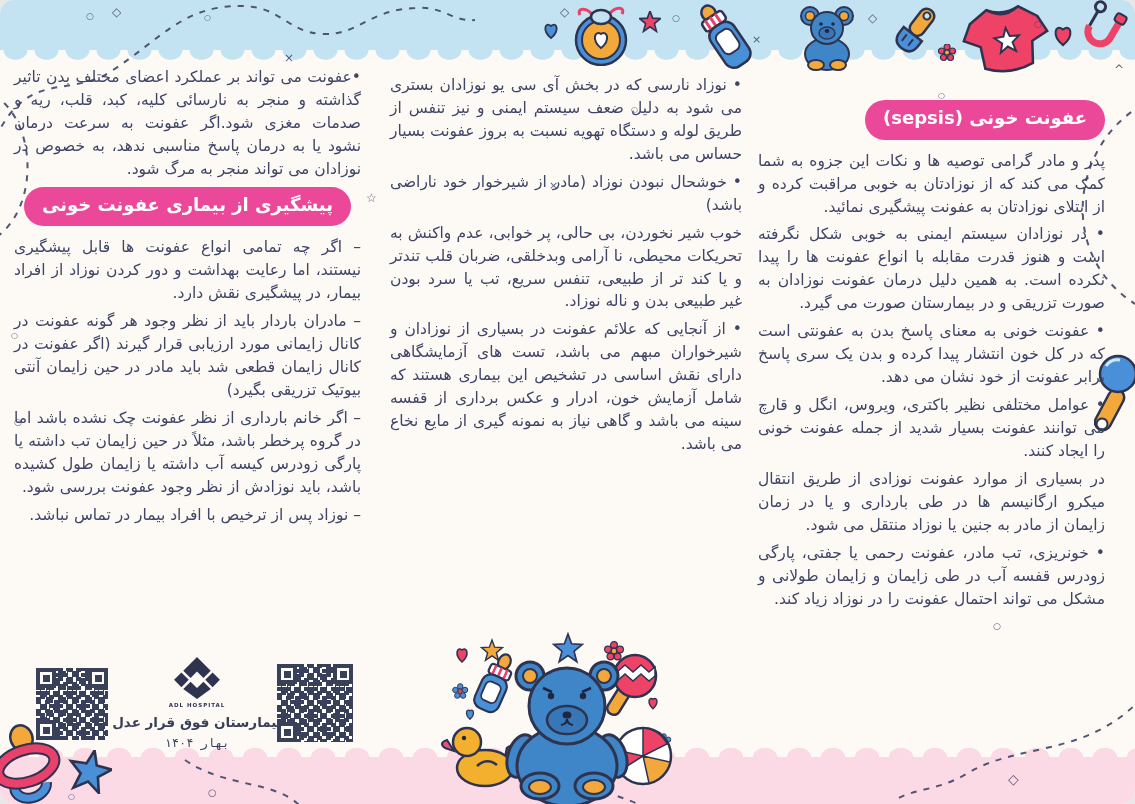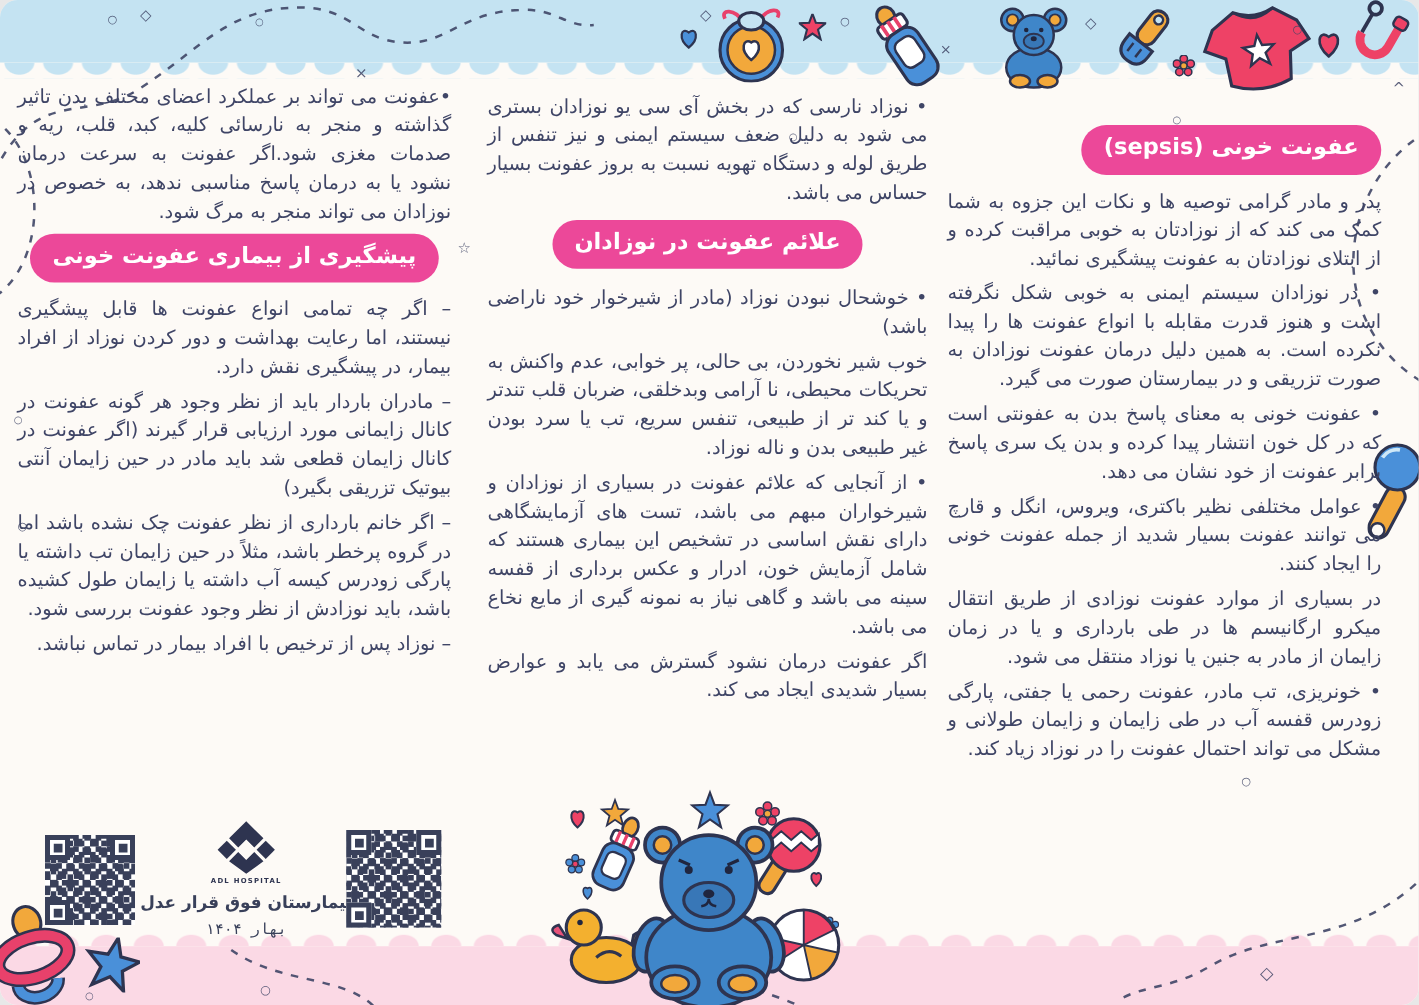--- a/index.html
+++ b/index.html
@@ -263,25 +263,23 @@
     <p>پدر و مادر گرامی توصیه ها و نکات این جزوه به شما کمک می کند که از نوزادتان به خوبی مراقبت کرده و از ابتلای نوزادتان به عفونت پیشگیری نمائید.</p>
     <p>• در نوزادان سیستم ایمنی به خوبی شکل نگرفته است و هنوز قدرت مقابله با انواع عفونت ها را پیدا نکرده است. به همین دلیل درمان عفونت نوزادان به صورت تزریقی و در بیمارستان صورت می گیرد.</p>
     <p>• عفونت خونی به معنای پاسخ بدن به عفونتی است که در کل خون انتشار پیدا کرده و بدن یک سری پاسخ برابر عفونت از خود نشان می دهد.</p>
     <p>• عوامل مختلفی نظیر باکتری، ویروس، انگل و قارچ می توانند عفونت بسیار شدید از جمله عفونت خونی را ایجاد کنند.</p>
     <p>در بسیاری از موارد عفونت نوزادی از طریق انتقال میکرو ارگانیسم ها در طی بارداری و یا در زمان زایمان از مادر به جنین یا نوزاد منتقل می شود.</p>
     <p>• خونریزی، تب مادر، عفونت رحمی یا جفتی، پارگی زودرس قفسه آب در طی زایمان و زایمان طولانی و مشکل می تواند احتمال عفونت را در نوزاد زیاد کند.</p>
   </div>
 
   <div class="col" id="col-middle">
     <p>• نوزاد نارسی که در بخش آی سی یو نوزادان بستری می شود به دلیل ضعف سیستم ایمنی و نیز تنفس از طریق لوله و دستگاه تهویه نسبت به بروز عفونت بسیار حساس می باشد.</p>
-    <div class="badge-center"><span class="badge">علائم عفونت در نوزادان</span></div>
     <p>• خوشحال نبودن نوزاد (مادر از شیرخوار خود ناراضی باشد)</p>
     <p>خوب شیر نخوردن، بی حالی، پر خوابی، عدم واکنش به تحریکات محیطی، نا آرامی وبدخلقی، ضربان قلب تندتر و یا کند تر از طبیعی، تنفس سریع، تب یا سرد بودن غیر طبیعی بدن و ناله نوزاد.</p>
     <p>• از آنجایی که علائم عفونت در بسیاری از نوزادان و شیرخواران مبهم می باشد، تست های آزمایشگاهی دارای نقش اساسی در تشخیص این بیماری هستند که شامل آزمایش خون، ادرار و عکس برداری از قفسه سینه می باشد و گاهی نیاز به نمونه گیری از مایع نخاع می باشد.</p>
-    <p>اگر عفونت درمان نشود گسترش می یابد و عوارض بسیار شدیدی ایجاد می کند.</p>
   </div>
 
   <div class="col" id="col-left">
     <p>•عفونت می تواند بر عملکرد اعضای مختلف بدن تاثیر گذاشته و منجر به نارسائی کلیه، کبد، قلب، ریه و صدمات مغزی شود.اگر عفونت به سرعت درمان نشود یا به درمان پاسخ مناسبی ندهد، به خصوص در نوزادان می تواند منجر به مرگ شود.</p>
     <div class="badge-center" style="margin:6px 0 10px 0"><span class="badge">پیشگیری از بیماری عفونت خونی</span></div>
     <p>– اگر چه تمامی انواع عفونت ها قابل پیشگیری نیستند، اما رعایت بهداشت و دور کردن نوزاد از افراد بیمار، در پیشگیری نقش دارد.</p>
     <p>– مادران باردار باید از نظر وجود هر گونه عفونت در کانال زایمانی مورد ارزیابی قرار گیرند (اگر عفونت در کانال زایمان قطعی شد باید مادر در حین زایمان آنتی بیوتیک تزریقی بگیرد)</p>
     <p>– اگر خانم بارداری از نظر عفونت چک نشده باشد اما در گروه پرخطر باشد، مثلاً در حین زایمان تب داشته یا پارگی زودرس کیسه آب داشته یا زایمان طول کشیده باشد، باید نوزادش از نظر وجود عفونت بررسی شود.</p>
     <p>– نوزاد پس از ترخیص با افراد بیمار در تماس نباشد.</p>
   </div>

